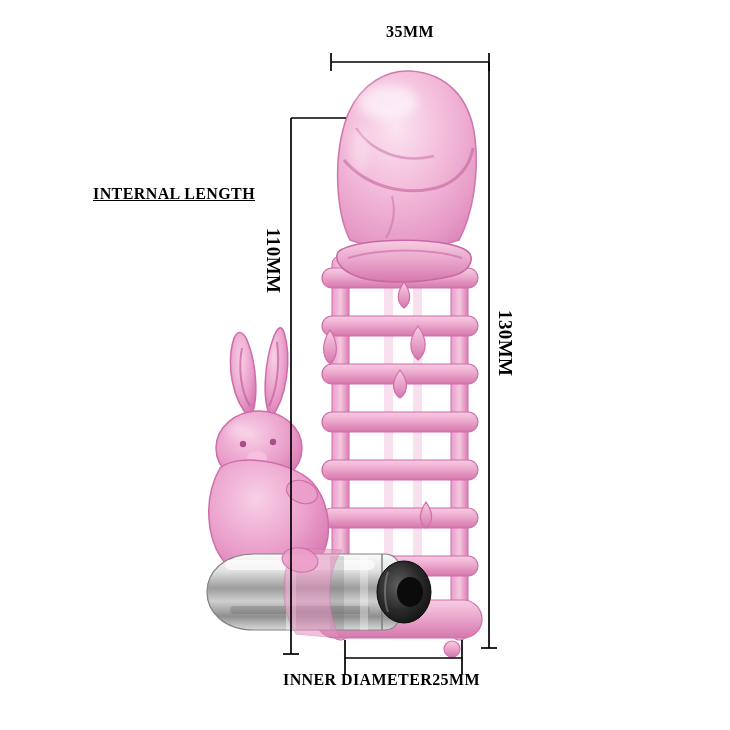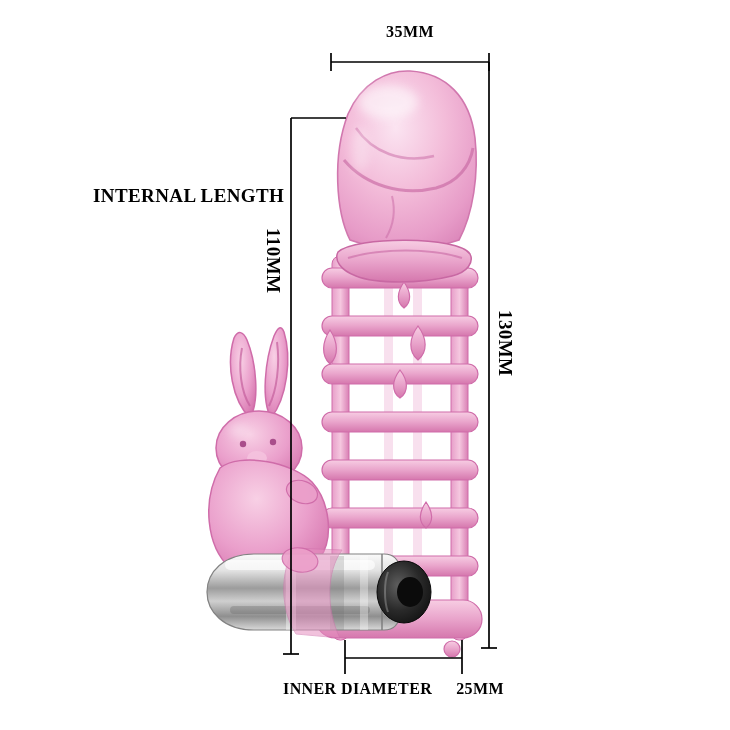--- a/index.html
+++ b/index.html
@@ -7,24 +7,24 @@
     position:relative;width:730px;height:730px;background:var(--background,#fff);
     font-family:"Liberation Serif","DejaVu Serif",serif;overflow:hidden;
   }
   .canvas svg{position:absolute;left:0;top:0;}
   .dim-label{
     position:absolute;color:var(--annotation,#000);font-weight:bold;
     font-size:16px;letter-spacing:.4px;white-space:nowrap;
   }
   .v{writing-mode:vertical-rl;text-orientation:mixed;}
   #label-top-width{left:331px;top:23px;width:158px;text-align:center;}
-  #label-internal-length{left:93px;top:185px;font-size:19px;}
+  #label-internal-length{left:93px;top:185px;font-size:16px;text-decoration:underline;}
   #label-internal-value{left:262px;top:228px;font-size:19px;}
   #label-overall-length{left:494px;top:310px;font-size:19px;}
-  #label-inner-diameter{left:283px;top:671px;display:flex;gap:24px;margin-top:9px;}
+  #label-inner-diameter{left:283px;top:671px;display:flex;gap:0;}
   .dim{stroke:var(--annotation,#000);stroke-width:1.7;fill:none;}
 </style>
 </head>
 <body>
 
 <div class="canvas">
 
   <svg width="730" height="730" viewBox="0 0 730 730">
     <defs>
       <radialGradient id="gHead" cx="42%" cy="32%" r="80%">

